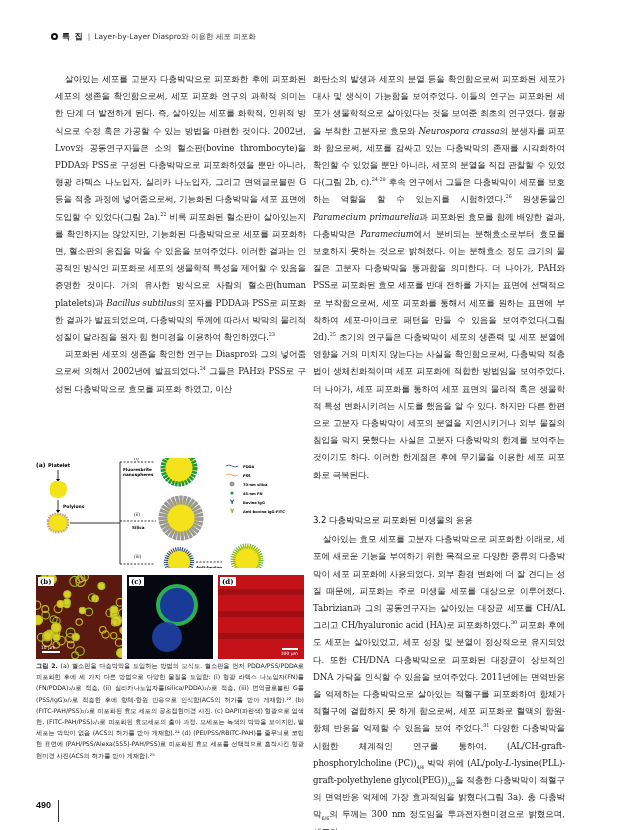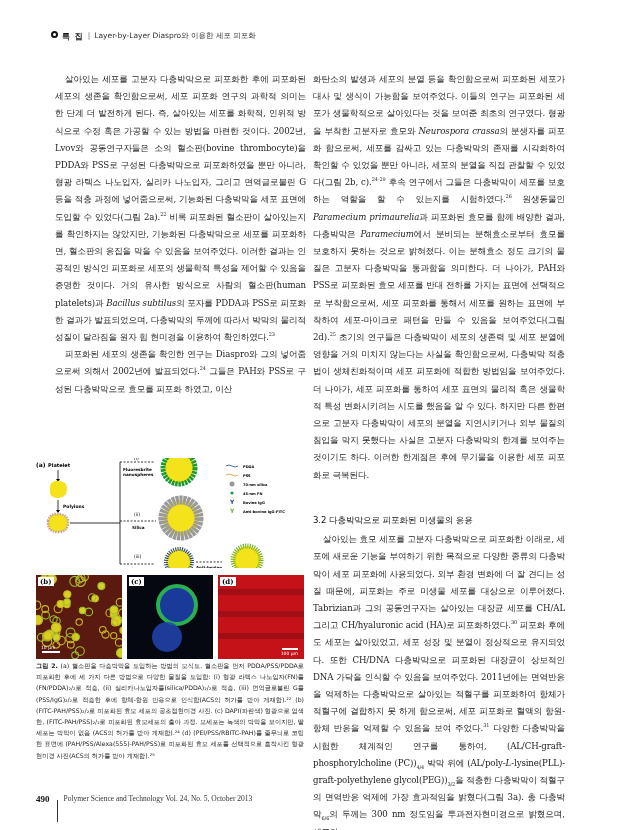--- a/index.html
+++ b/index.html
@@ -1,17 +1,17 @@
 <!DOCTYPE html>
 <html><head>
 <meta charset="utf-8">
 <style>
   html, body { margin:0; padding:0; background:#ffffff; }
   body { width:621px; height:830px; position:relative; overflow:hidden; font-family:"DejaVu Serif", serif; color:#222; }
-  .header { position:absolute; left:51px; top:31px; font-family:"DejaVu Sans", sans-serif; font-size:7.5px; color:#333; display:flex; gap:4px; }
+  .header { position:absolute; left:51px; top:31px; font-family:"DejaVu Sans", sans-serif; font-size:7.5px; color:#333; display:flex; align-items:center; gap:4px; }
   .header .bullet { width:7px; height:7px; border:2.2px solid #111; border-radius:50%; box-sizing:border-box; display:inline-block; }
   .header .tk { font-weight:bold; color:#111; font-size:8px; letter-spacing:1px; }
   .header .sep { color:#666; }
   .col { position:absolute; font-size:8.6px; line-height:17.2px; text-align:justify; letter-spacing:-0.1px; }
   .col p { margin:0; }
   .col p.indent { text-indent:10px; }
   #col-left { left:55px; top:71px; width:251px; }
   #col-right { left:313px; top:71px; width:252px; }
   #col-right2 { left:313px; top:512px; width:252px; }
   sup { font-size:5px; vertical-align:4px; line-height:0; }
@@ -20,21 +20,21 @@
   .section-h { font-family:"DejaVu Sans", sans-serif; font-weight:normal; font-size:8.6px; margin:0 0 2px 0; color:#111; }
   .figure { position:absolute; left:36px; top:458px; width:268px; height:110px; }
   .panels { position:absolute; left:36px; top:575px; width:268px; height:84px; display:flex; gap:5px; }
   .panel { flex:1; position:relative; height:84px; overflow:hidden; }
   .panel-label { position:absolute; left:2px; top:2px; background:#fff; font-family:"DejaVu Serif", serif; font-weight:bold; font-size:7px; padding:0 2px; color:#000; }
   .panel-b { background:#5a1a10; }
   .panel-c { background:#050810; }
   .panel-d { background:#c41218; }
   .caption { position:absolute; left:36px; top:660px; width:268px; font-family:"DejaVu Sans", sans-serif; font-size:6.2px; line-height:11.2px; color:#222; text-align:justify; }
   .caption b { font-weight:bold; }
-  .footer { position:absolute; left:36px; top:794px; font-family:Liberation Serif, serif; display:flex; }
+  .footer { position:absolute; left:36px; top:794px; font-family:Liberation Sans, sans-serif; display:flex; align-items:center; }
   .footer .pg { font-weight:bold; font-size:9px; color:#111; margin-right:7px; }
   .footer .bar { width:1px; height:22px; background:#333; margin-right:6px; position:relative; top:6px; }
   .footer .jn { font-size:7.5px; color:#333; }
   .scalebar { position:absolute; height:2px; background:#fff; }
   .scaletext { position:absolute; color:#fff; font-family:"DejaVu Sans", sans-serif; font-size:4.5px; }
 </style>
 </head>
 <body>
 
 <div class="header">
@@ -196,14 +196,13 @@
 </div>
 
 <div class="col" id="col-right2">
   <h3 class="section-h">3.2 다층박막으로 피포화된 미생물의 응용</h3>
   <p class="indent"><span>살아있는 효모 세포를 고분자 다층박막으로 피포화한 이래로, 세포에 새로운 기능을 부여하기 위한 목적으로 다양한 종류의 다층박막이 세포 피포화에 사용되었다. 외부 환경 변화에 더 잘 견디는 성질 때문에, 피포화는 주로 미생물 세포를 대상으로 이루어졌다. Tabrizian과 그의 공동연구자는 살아있는 대장균 세포를 CH/AL 그리고 CH/hyaluronic acid (HA)로 피포화하였다.</span><sup>30</sup><span> 피포화 후에도 세포는 살아있었고, 세포 성장 및 분열이 정상적으로 유지되었다. 또한 CH/DNA 다층박막으로 피포화된 대장균이 상보적인 DNA 가닥을 인식할 수 있음을 보여주었다. 2011년에는 면역반응을 억제하는 다층박막으로 살아있는 적혈구를 피포화하여 항체가 적혈구에 결합하지 못 하게 함으로써, 세포 피포화로 혈액의 항원-항체 반응을 억제할 수 있음을 보여 주었다.</span><sup>31</sup><span> 다양한 다층박막을 시험한 체계적인 연구를 통하여, (AL/CH-graft-phosphorylcholine (PC))</span><sub>4/4</sub><span> 박막 위에 (AL/poly-</span><i>L</i><span>-lysine(PLL)-graft-polyethylene glycol(PEG))</span><sub>3/2</sub><span>을 적층한 다층박막이 적혈구의 면역반응 억제에 가장 효과적임을 밝혔다(그림 3a). 총 다층박막</span><sub>6/6</sub><span>의 두께는 300 nm 정도임을 투과전자현미경으로 밝혔으며, 세포가</span></p>
 </div>
 
 <div class="footer">
   <span class="pg">490</span>
   <span class="bar"></span>
-  <span class="jn">Polymer Science and Technology  Vol. 24, No. 5, October 2013</span>
 </div>
 
 </body></html>

